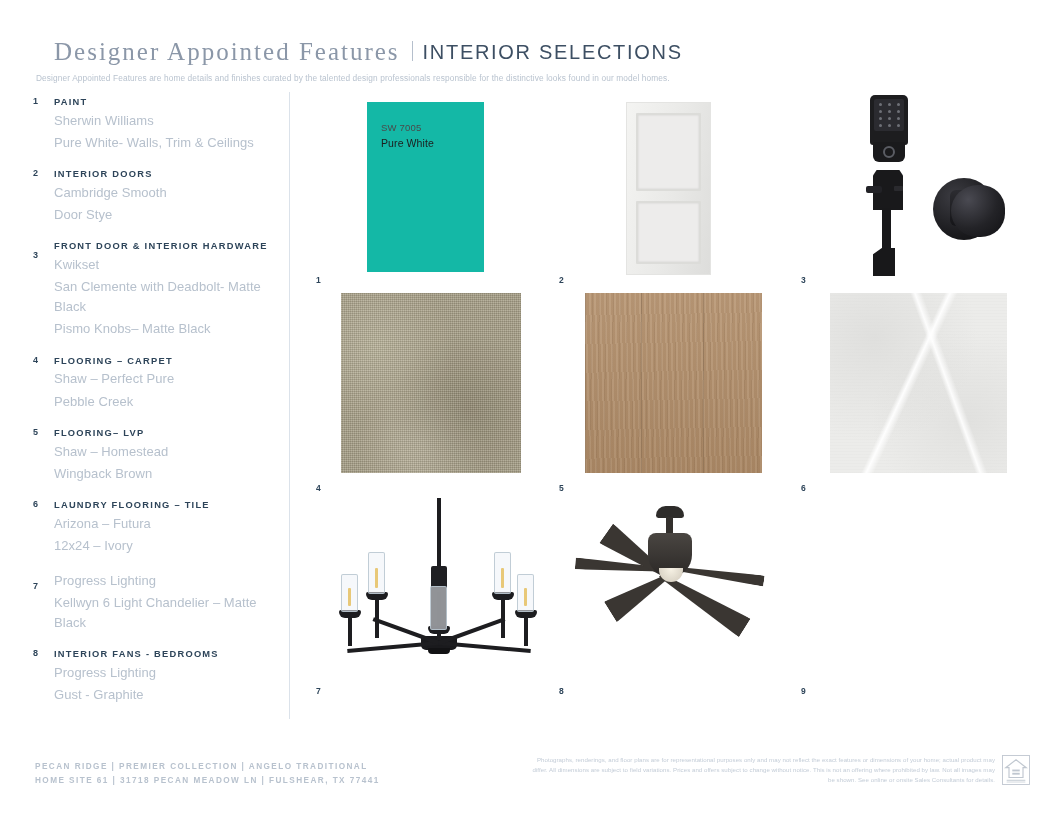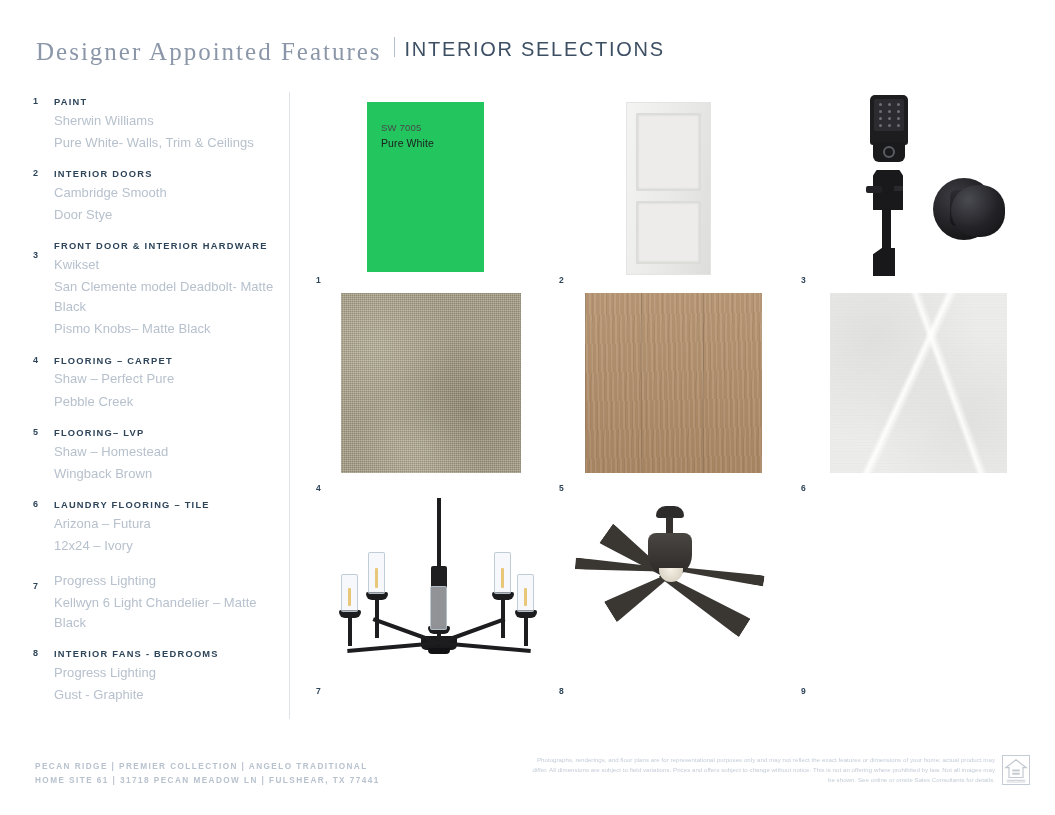--- a/index.html
+++ b/index.html
@@ -6,21 +6,21 @@
   html,body{
     width:1055px; height:815px;
     background:#ffffff;
     font-family:"Liberation Sans", sans-serif;
     overflow:hidden;
   }
   .page{ position:relative; width:1055px; height:815px; background:#fff; }
 
   
   .header{ position:absolute; left:36px; top:38px; width:990px; }
-  .title-row{ display:flex; align-items:flex-start; }
+  .title-row{ display:flex; align-items:center;margin-left:18px; }
   .title-main{
     font-family:"Liberation Serif", serif;
     font-size:25px; letter-spacing:2.0px;
     color:#8b97a8; font-weight:400; white-space:nowrap;
   }
   .title-bar{
     display:inline-block; width:1px; height:20px;
     background:#b5bfcc; margin:0 10px 0 12px; position:relative; top:-1px;
   }
   .title-sub{
@@ -60,21 +60,21 @@
   .grid{ position:absolute; left:310px; top:90px; width:712px; }
   .grow{ position:relative; height:203px; margin-bottom:0; }
   .gnum{
     position:absolute; font-size:8.5px; color:#2d4459; font-weight:700;
     letter-spacing:.3px;
   }
 
   
   .paint-swatch{
     position:absolute; left:57px; top:12px; width:117px; height:170px;
-    background:#22c55e;
+    background:#14b8a6;
   }
   .paint-code{
     position:absolute; left:14px; top:20px;
     font-size:9.5px; color:#4a4a4a; letter-spacing:.2px;
   }
   .paint-name{
     position:absolute; left:14px; top:35px;
     font-size:10.5px; color:#1d1d1d; font-weight:400; letter-spacing:.1px;
   }
 
@@ -238,20 +238,21 @@
 <body>
 
 <div class="page">
 
   <div class="header">
     <div class="title-row">
       <span class="title-main">Designer Appointed Features</span>
       <span class="title-bar"></span>
       <span class="title-sub">INTERIOR SELECTIONS</span>
     </div>
+    <div class="subtitle">Designer Appointed Features are home details and finishes curated by the talented design professionals responsible for the distinctive looks found in our model homes.</div>
   </div>
 
   <div class="vdivider"></div>
 
   <div class="list">
 
     <div class="item">
       <div class="num">1</div>
       <div class="body">
         <div class="hd">PAINT</div>
@@ -267,21 +268,21 @@
         <div class="sub">Cambridge Smooth</div>
         <div class="sub">Door Stye</div>
       </div>
     </div>
 
     <div class="item two-line">
       <div class="num">3</div>
       <div class="body">
         <div class="hd">FRONT DOOR &amp; INTERIOR HARDWARE</div>
         <div class="sub">Kwikset</div>
-        <div class="sub">San Clemente model Deadbolt- Matte Black</div>
+        <div class="sub">San Clemente with Deadbolt- Matte Black</div>
         <div class="sub">Pismo Knobs– Matte Black</div>
       </div>
     </div>
 
     <div class="item">
       <div class="num">4</div>
       <div class="body">
         <div class="hd">FLOORING – CARPET</div>
         <div class="sub">Shaw – Perfect Pure</div>
         <div class="sub">Pebble Creek</div>

